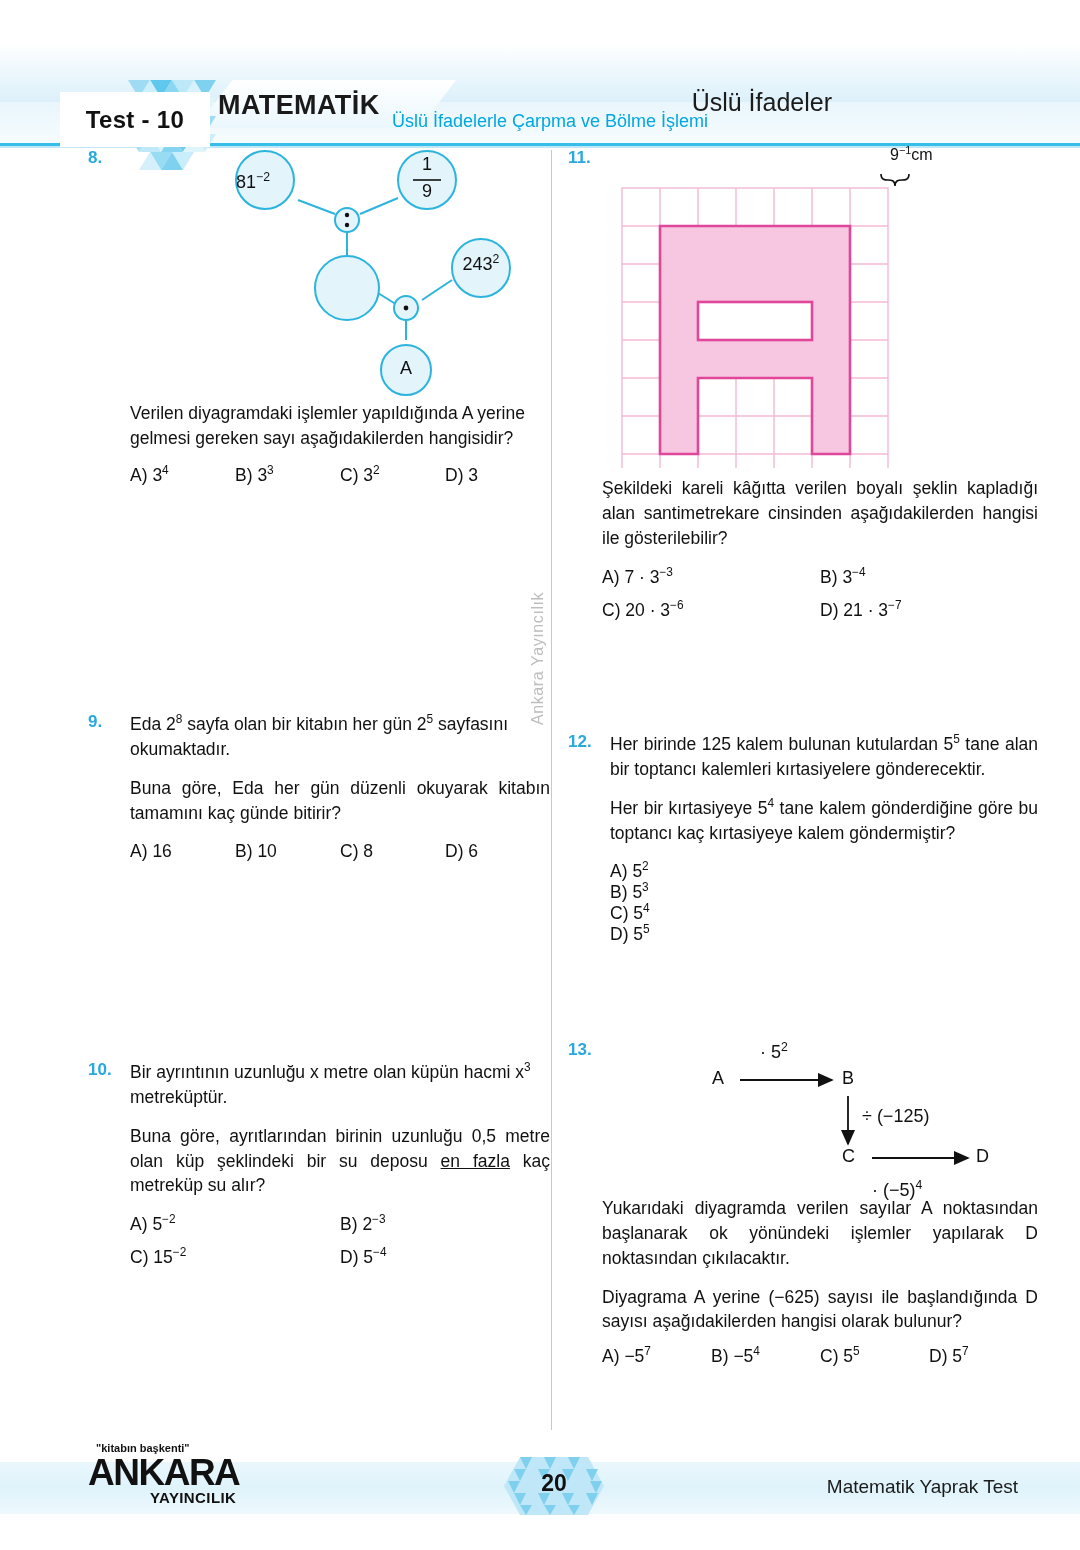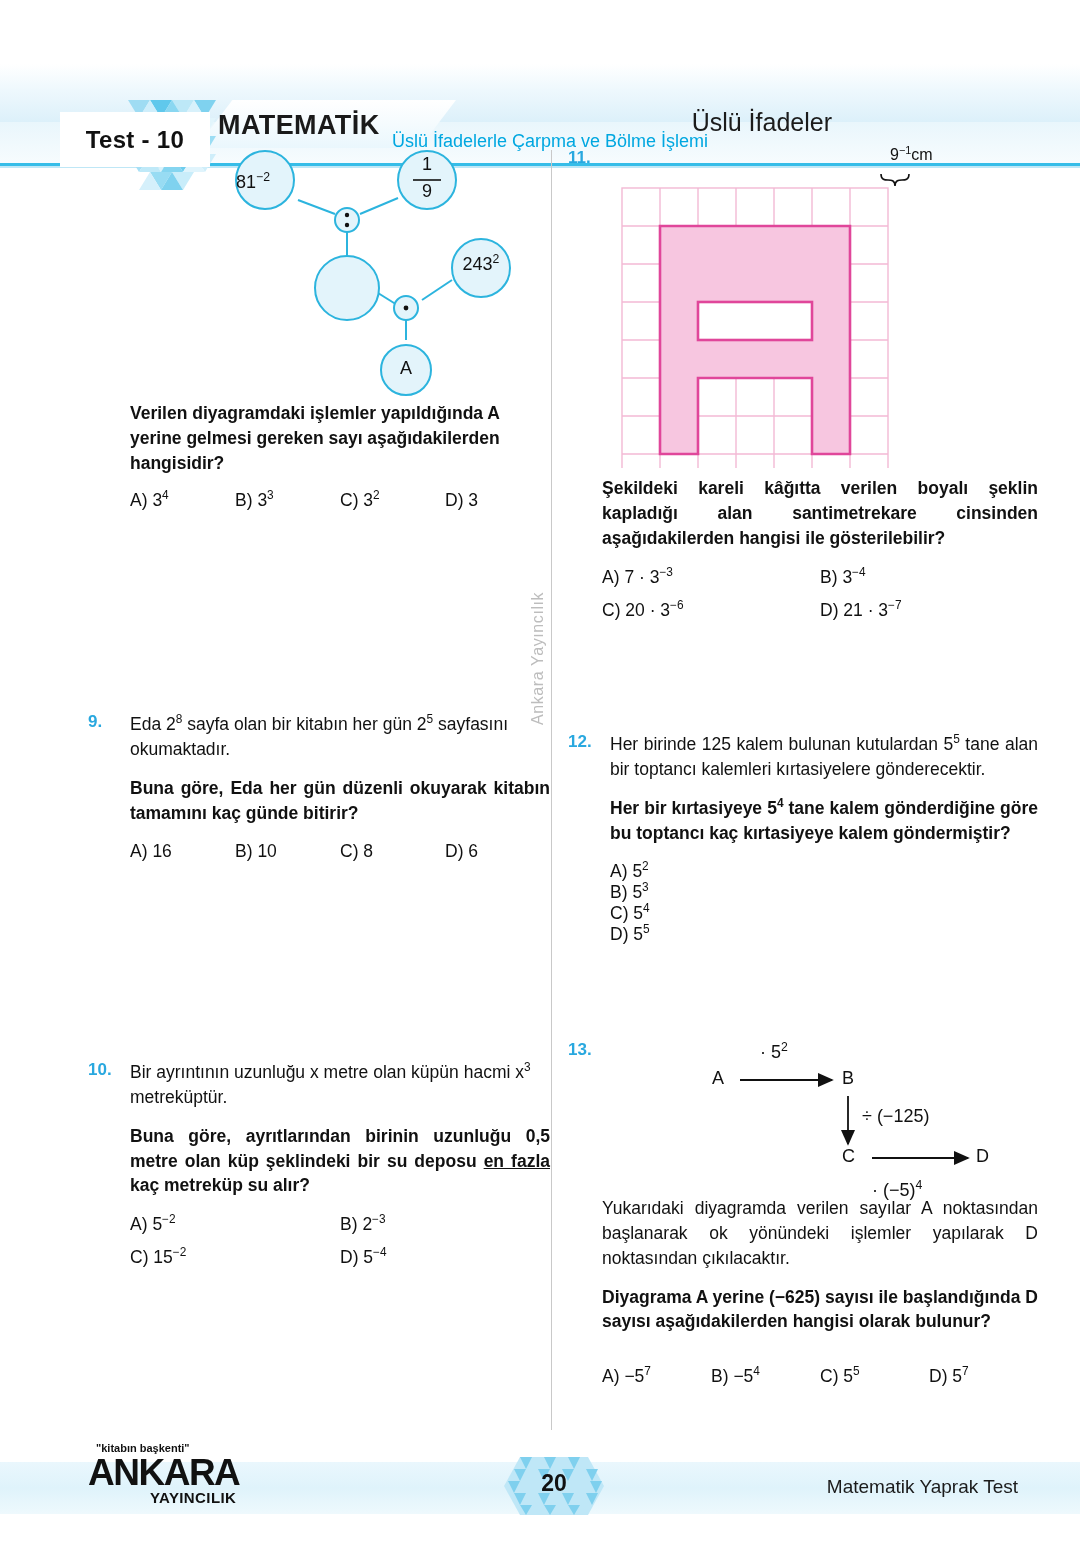--- a/index.html
+++ b/index.html
@@ -1,19 +1,19 @@
 <!DOCTYPE html>
 <html><head>
 <meta charset="utf-8">
 <style>
   html,body{margin:0;padding:0;background:#fff;}
   body{width:1080px;height:1550px;position:relative;font-family:"Liberation Sans",sans-serif;color:#111;}
 
   
-  .header{position:absolute;left:0;top:52px;width:892px;height:100px;}
+  .header{position:absolute;left:0;top:32px;width:892px;height:100px;}
   .hdr-band{position:absolute;left:0;top:12px;width:1080px;height:58px;
       background:linear-gradient(to bottom,#ffffff 0%,#eef8fd 45%,#dcf0fa 100%);}
   .hdr-band2{position:absolute;left:0;top:70px;width:1080px;height:42px;
       background:linear-gradient(to bottom,#e9f6fc 0%,#f7fcfe 100%);}
   .hdr-rule{position:absolute;left:0;top:111px;width:1080px;height:3px;background:#36bde8;}
   .hdr-rule2{position:absolute;left:0;top:114px;width:1080px;height:2px;background:#bfe7f6;}
 
   .test-badge{position:absolute;left:60px;top:60px;width:150px;height:55px;background:#fff;
       display:flex;align-items:center;justify-content:center;z-index:6;}
   .test-badge span{font-size:24px;font-weight:bold;color:#111;letter-spacing:.3px;}
@@ -33,21 +33,21 @@
   .col-div{position:absolute;left:551px;top:150px;width:1px;height:1280px;background:#c9c9c9;}
   .watermark{position:absolute;left:529px;top:725px;width:160px;height:24px;
       transform:rotate(-90deg);transform-origin:left top;
       font-size:16px;color:#bdbdbd;letter-spacing:.6px;font-family:"Liberation Sans",sans-serif;}
 
   
   .q{position:absolute;}
   .qnum{position:absolute;left:0;top:0;font-size:17px;font-weight:bold;color:#29a8df;}
   .qbody{margin-left:42px;}
   .qtext{font-size:17.5px;line-height:1.42;color:#111;}
-  .qtext.bold{font-weight:bold;}
+  .qtext.bold{font-weight:normal;}
   .qtext.just{text-align:justify;}
   sup{font-size:.68em;vertical-align:super;line-height:0;}
   .u{text-decoration:underline;}
 
   .opts{display:flex;margin-top:14px;font-size:17.5px;}
   .opts.four > div{width:25%;}
   .opts.two-col{display:flex;flex-wrap:wrap;}
   .opts.two-col > div{width:50%;margin-bottom:12px;}
 
   
@@ -299,21 +299,21 @@
       <div class="d13lbl" style="left:232px;top:28px;">B</div>
       <div class="d13lbl" style="left:232px;top:106px;">C</div>
       <div class="d13lbl" style="left:366px;top:106px;">D</div>
       <div class="d13lbl" style="left:150px;top:2px;"><span>· 5</span><sup>2</sup></div>
       <div class="d13lbl" style="left:252px;top:66px;">÷ (−125)</div>
       <div class="d13lbl" style="left:262px;top:140px;"><span>· (−5)</span><sup>4</sup></div>
     </div>
 
     <div class="qtext just" style="margin-top:16px;margin-left:-8px;">Yukarıdaki diyagramda verilen sayılar A noktasından başlanarak ok yönündeki işlemler yapılarak D noktasından çıkılacaktır.</div>
     <div class="qtext bold just" style="margin-top:14px;margin-left:-8px;">Diyagrama A yerine (−625) sayısı ile başlandığında D sayısı aşağıdakilerden hangisi olarak bulunur?</div>
-    <div class="opts four" style="margin-top:32px;margin-left:-8px;">
+    <div class="opts four" style="margin-top:12px;margin-left:-8px;">
       <div><span>A)</span> <span>−5</span><sup>7</sup></div>
       <div><span>B)</span> <span>−5</span><sup>4</sup></div>
       <div><span>C)</span> <span>5</span><sup>5</sup></div>
       <div><span>D)</span> <span>5</span><sup>7</sup></div>
     </div>
   </div>
 </div>
 
 <div class="footer"></div>
 

